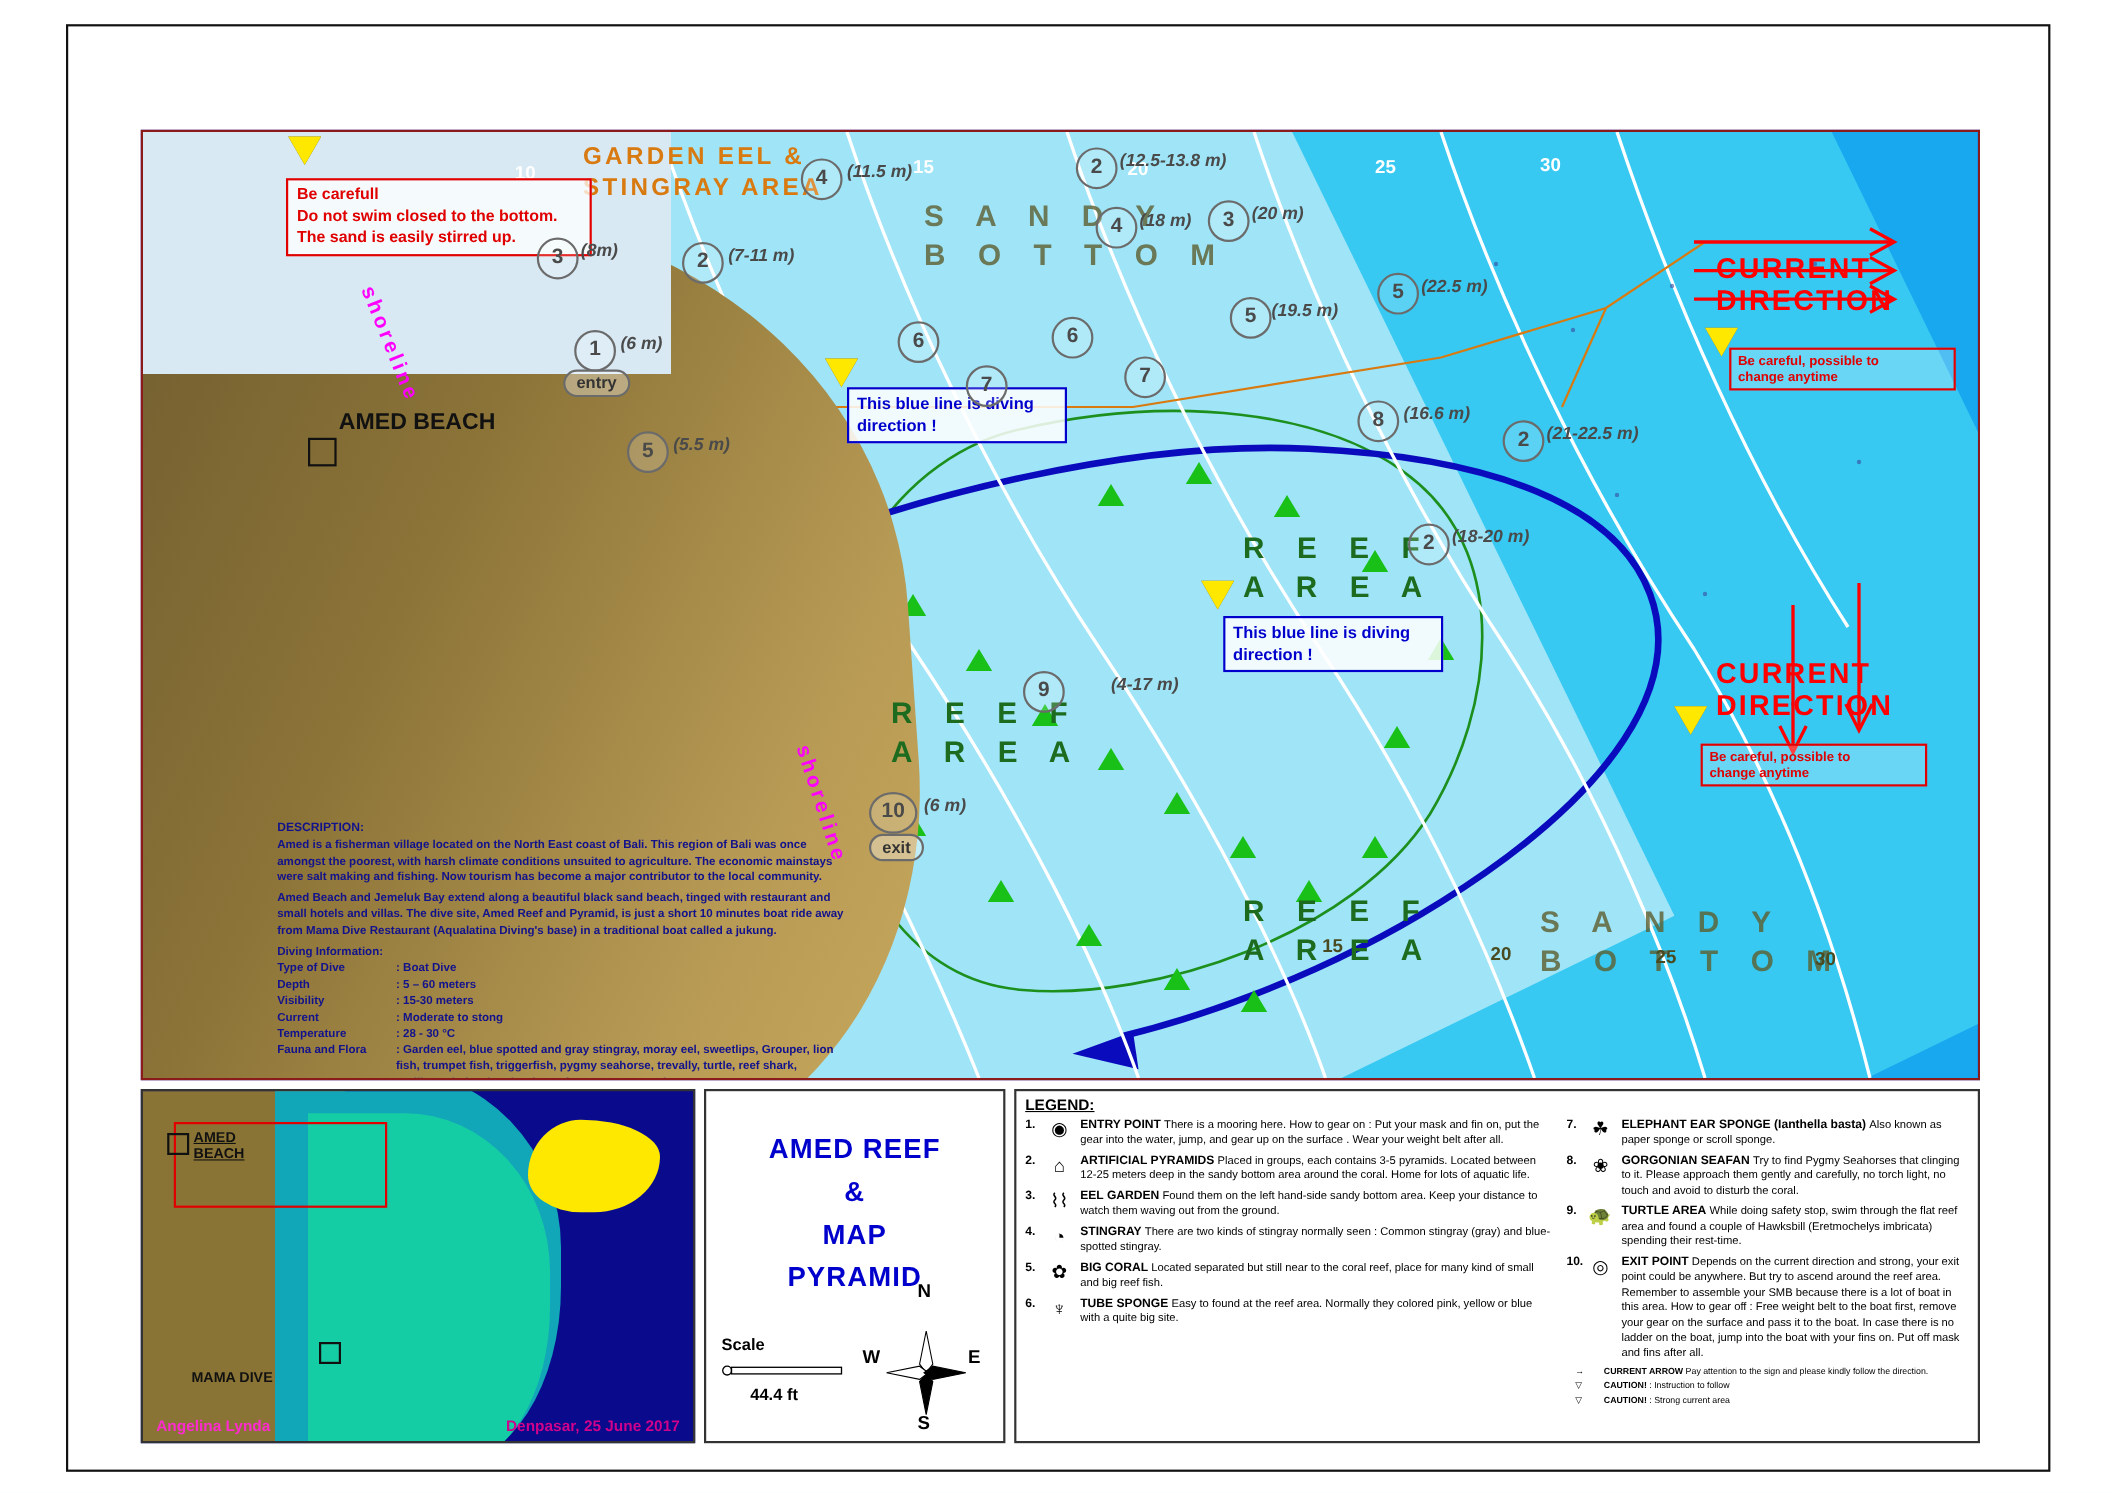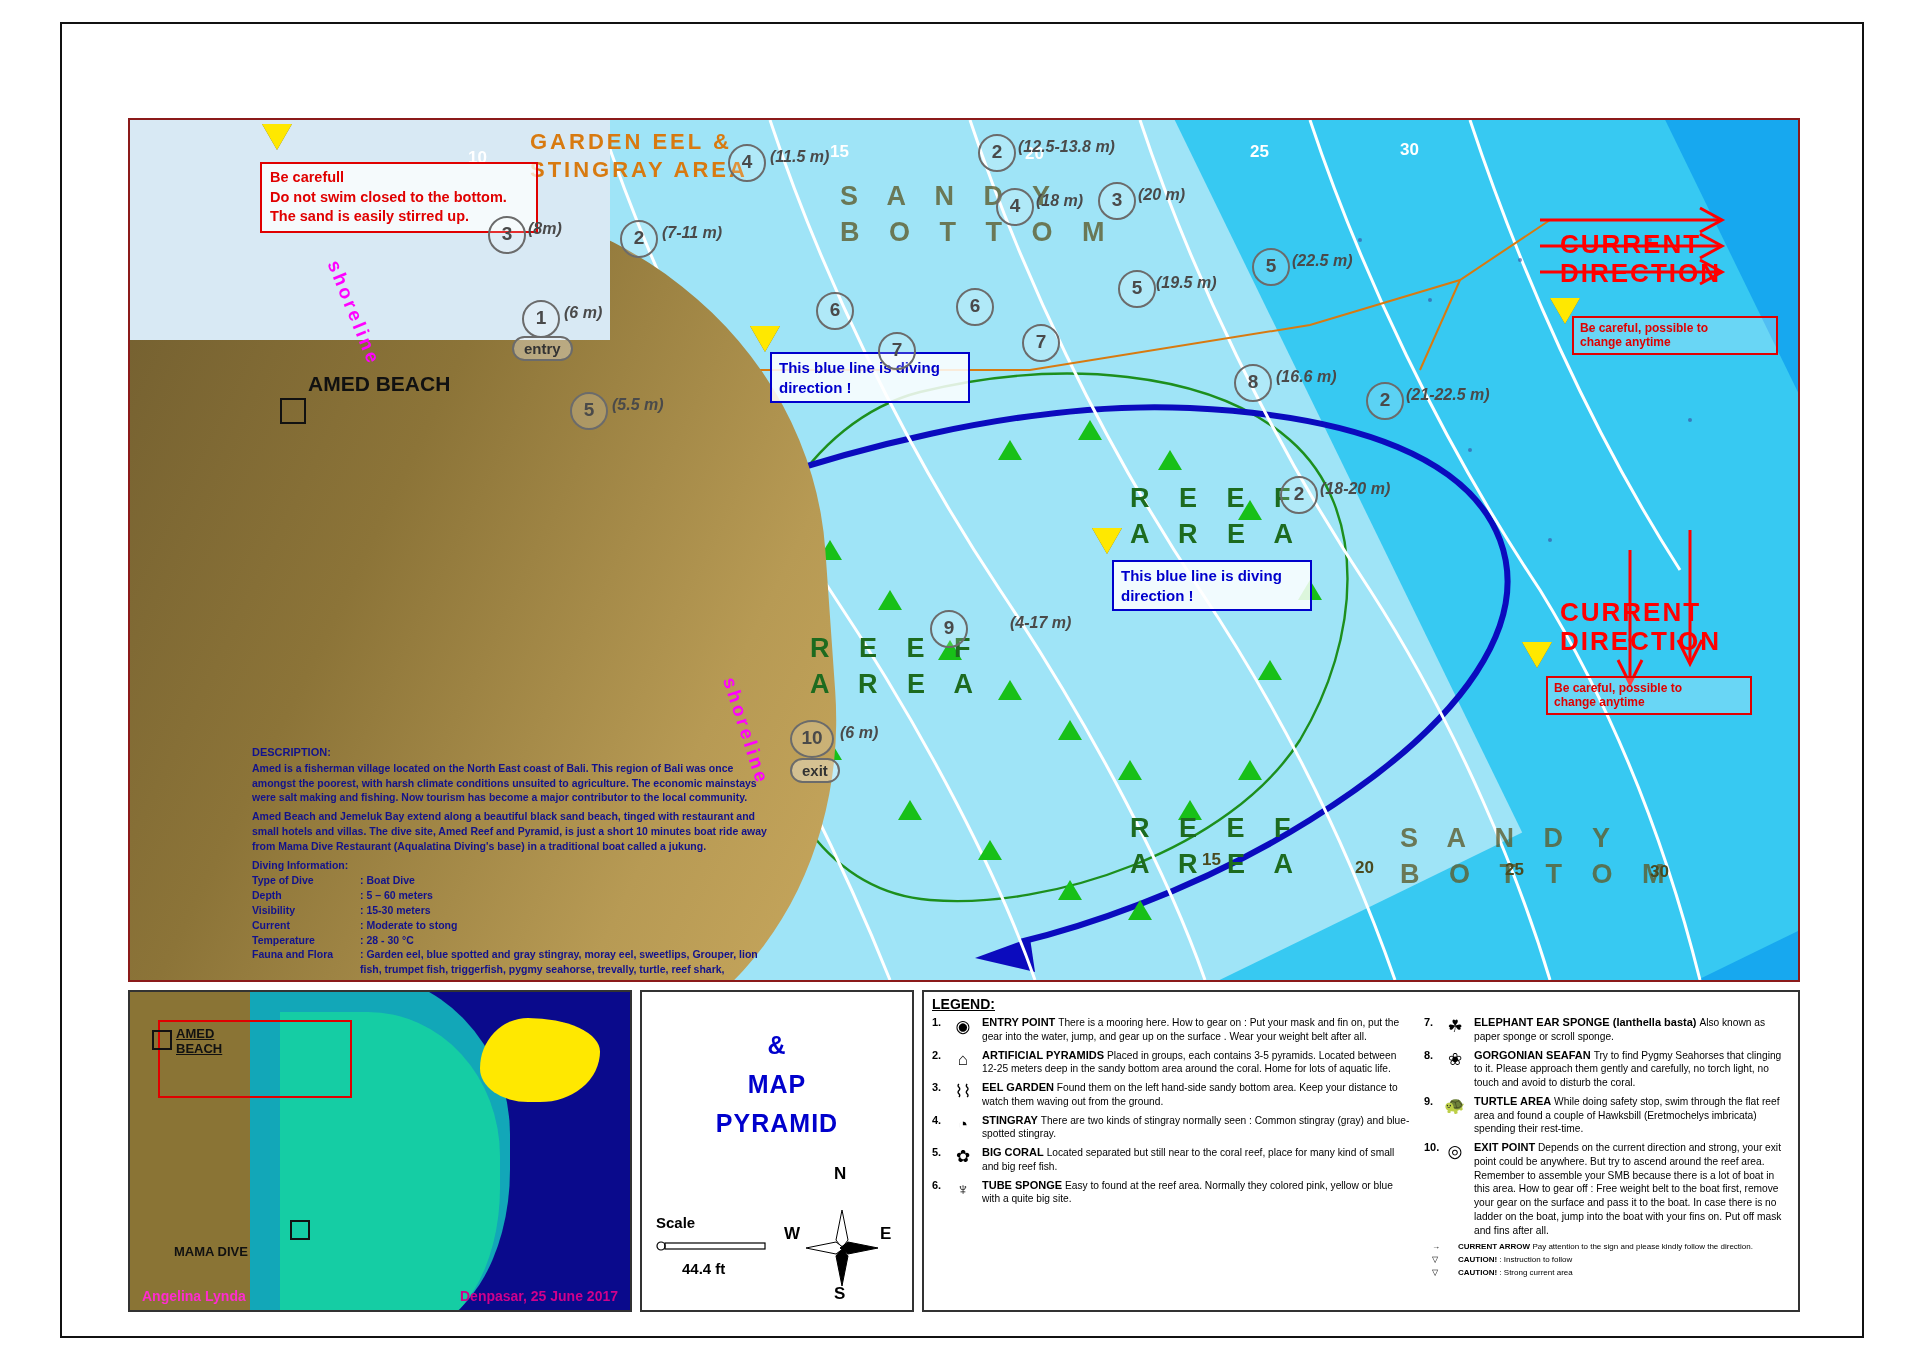--- a/index.html
+++ b/index.html
@@ -329,20 +329,21 @@
 BEACH</div>
     <div class="sqicon" style="left:22px;top:38px;width:16px;height:16px;"></div>
     <div class="insetlbl" style="left:44px;top:252px;">MAMA DIVE</div>
     <div class="sqicon" style="left:160px;top:228px;width:16px;height:16px;"></div>
     <div class="author">Angelina Lynda</div>
     <div class="dateline">Denpasar, 25 June 2017</div>
   </div>
 
   <div class="titlebox">
     <div class="maptitle">
+      <div>AMED REEF</div>
       <div>&amp;</div>
       <div>MAP</div>
       <div>PYRAMID</div>
     </div>
     <div class="scalebox">Scale</div>
     <svg class="scalebar" viewBox="0 0 112 11">
       <circle cx="5" cy="6" r="4" fill="none" stroke="#000" stroke-width="1.2"></circle>
       <rect x="9" y="3" width="100" height="6" fill="none" stroke="#000" stroke-width="1.2"></rect>
     </svg>
     <div class="scaleval">44.4 ft</div>

